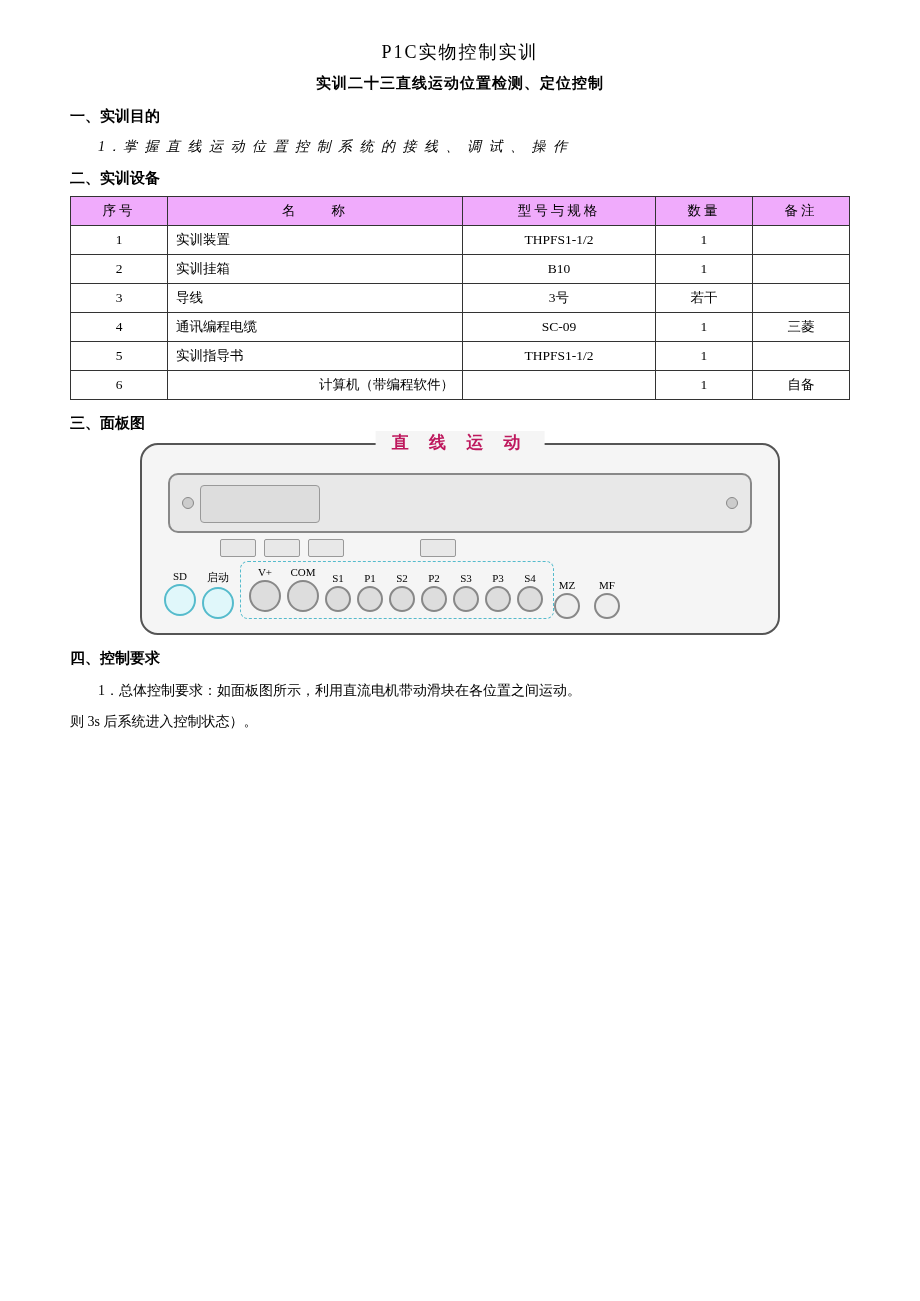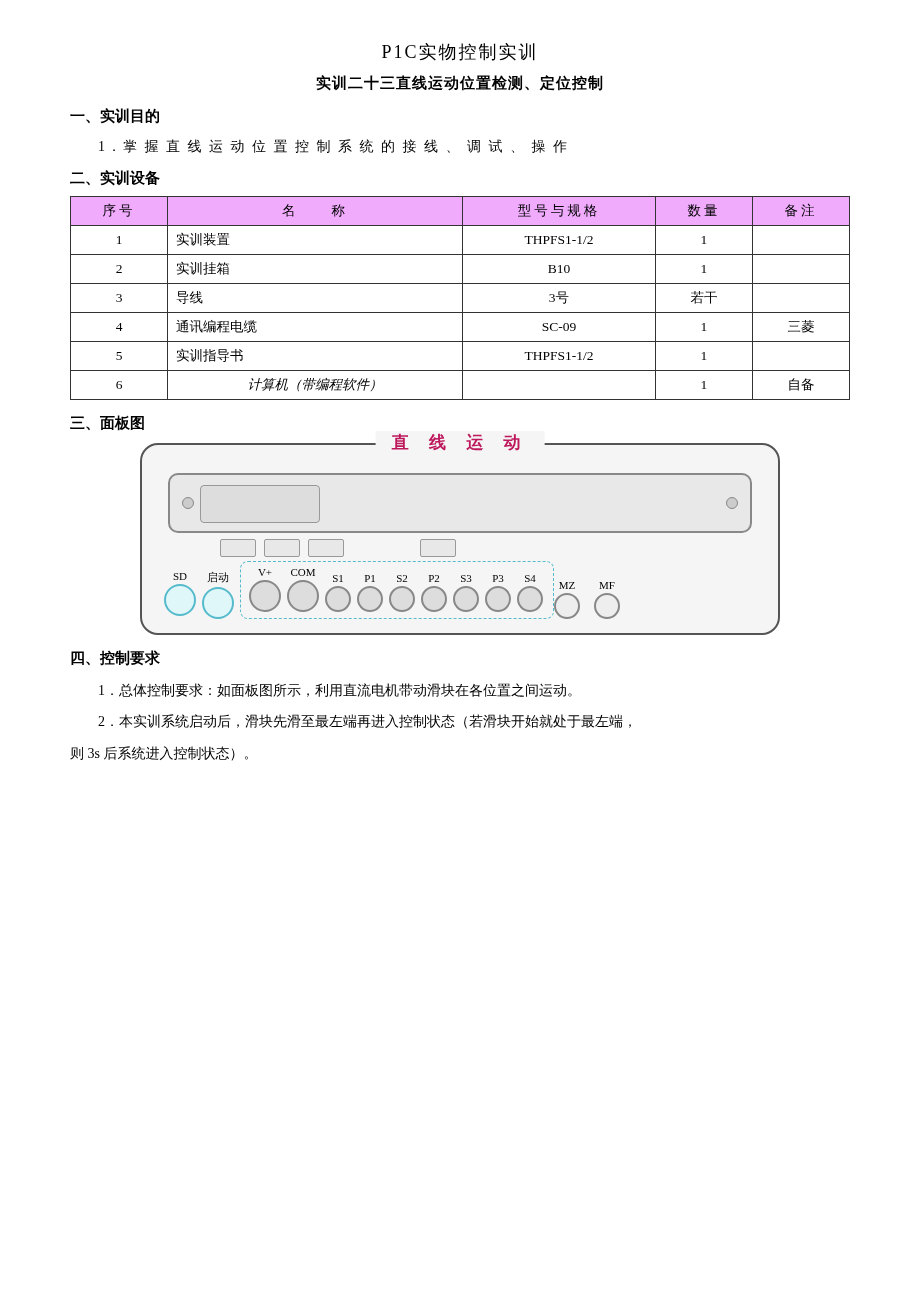--- a/index.html
+++ b/index.html
@@ -30,20 +30,21 @@
       font-size: 15px;
       font-weight: bold;
       margin-bottom: 8px;
       margin-top: 10px;
     }
     .content-line {
       margin-bottom: 6px;
       line-height: 1.8;
       text-indent: 2em;
       letter-spacing: 2px;
+      font-style: italic;
     }
     
     .equip-table {
       width: 100%;
       border-collapse: collapse;
       margin-bottom: 14px;
       font-size: 13.5px;
     }
     .equip-table th, .equip-table td {
       border: 1px solid #333;
@@ -232,21 +233,21 @@
       </tr>
       <tr>
         <td>5</td>
         <td style="text-align: left;">实训指导书</td>
         <td>THPFS1-1/2</td>
         <td>1</td>
         <td></td>
       </tr>
       <tr>
         <td>6</td>
-        <td style="text-align: center; font-style: italic;">计算机（带编程软件）</td>
+        <td style="text-align: right;">计算机（带编程软件）</td>
         <td></td>
         <td>1</td>
         <td>自备</td>
       </tr>
     </tbody>
 </table>
 
 <div class="section-heading">三、面板图</div>
 <div class="panel-container">
   <div class="panel-outer">
@@ -331,15 +332,14 @@
           <div class="circle-btn small" style="border-color:#888; background:#eee;"></div>
         </div>
       </div>
     </div>
   </div>
 </div>
 
 <div class="section-heading">四、控制要求</div>
 <div class="control-section">
   <div class="control-line indent2">1．总体控制要求：如面板图所示，利用直流电机带动滑块在各位置之间运动。</div>
-  <div class="control-line indent2">2．本实训系统启动后，滑块先滑至最左端再进入控制状态（若滑块开始就处于最左端，</div>
   <div class="control-line">则 3s 后系统进入控制状态）。</div>
 </div>
 
 </body></html>

